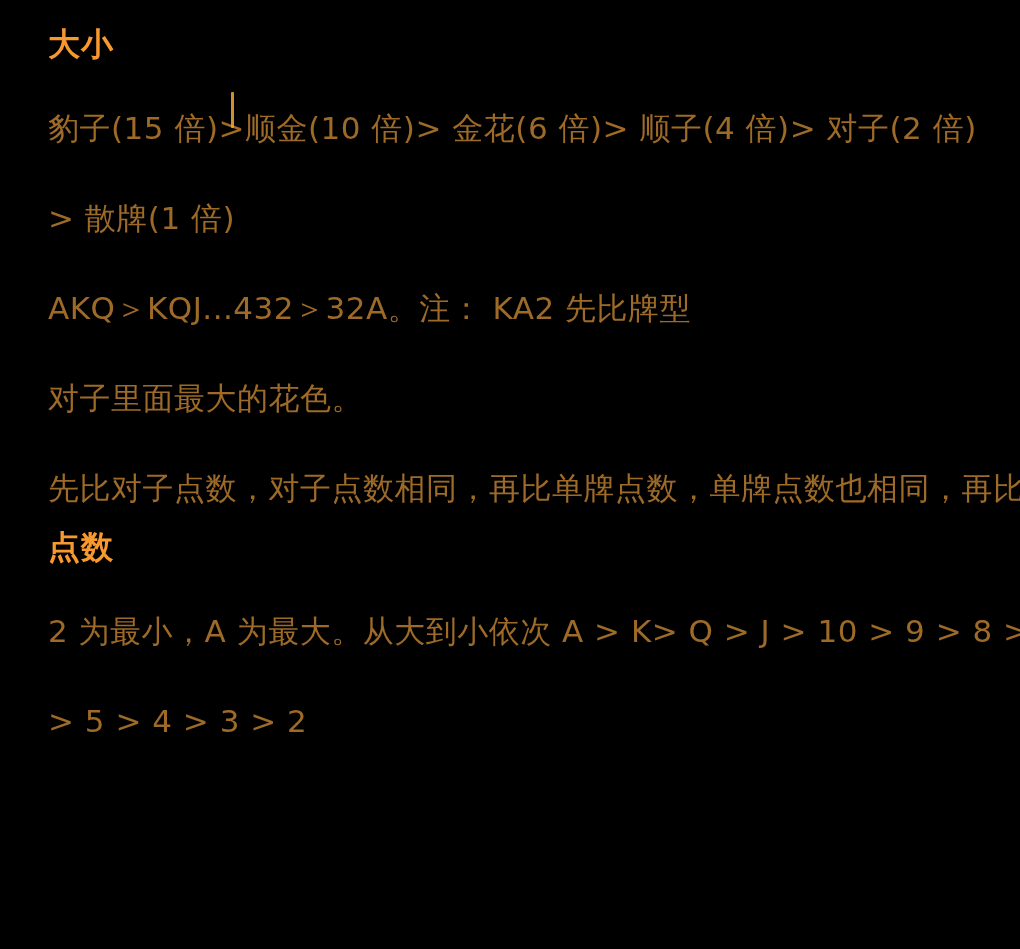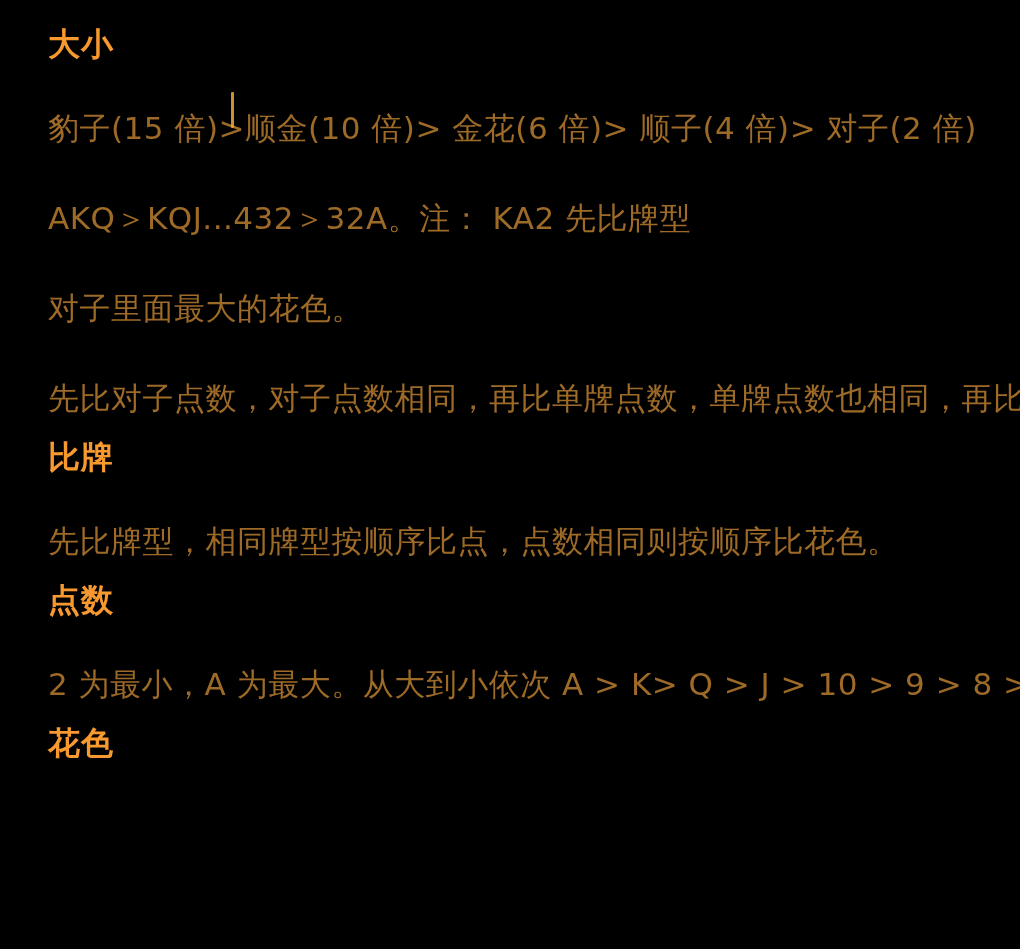--- a/index.html
+++ b/index.html
@@ -58,47 +58,42 @@
 <body>
 
 <div class="content">
 
   <div class="text-caret"></div>
 
   <section class="section">
     <h2 class="section-heading">大小</h2>
     <div class="para">
       <div class="para-line">豹子(15 倍)&gt;顺金(10 倍)&gt; 金花(6 倍)&gt; 顺子(4 倍)&gt; 对子(2 倍)</div>
+      <div class="para-line">&gt; 散牌(1 倍)</div>
     </div>
   </section>
 
   <section class="section">
     <div class="para">
       <div class="para-line">AKQ＞KQJ...432＞32A。注： KA2 先比牌型</div>
     </div>
   </section>
 
   <section class="section">
     <div class="para">
       <div class="para-line">对子里面最大的花色。</div>
       <div class="para-line">先比对子点数，对子点数相同，再比单牌点数，单牌点数也相同，再比</div>
     </div>
   </section>
 
-  <section class="section">
-    <h2 class="section-heading">比牌</h2>
-    <div class="para">
-      <div class="para-line">先比牌型，相同牌型按顺序比点，点数相同则按顺序比花色。</div>
-    </div>
-  </section>
 
   <section class="section">
     <h2 class="section-heading">点数</h2>
     <div class="para">
       <div class="para-line">2 为最小，A 为最大。从大到小依次 A &gt; K&gt; Q &gt; J &gt; 10 &gt; 9 &gt; 8 &gt; 7 &gt; 6</div>
+      <div class="para-line">&gt; 5 &gt; 4 &gt; 3 &gt; 2</div>
     </div>
   </section>
 
   <section class="section">
-    <h2 class="section-heading">花色</h2>
   </section>
 
 </div>
 
 </body></html>

